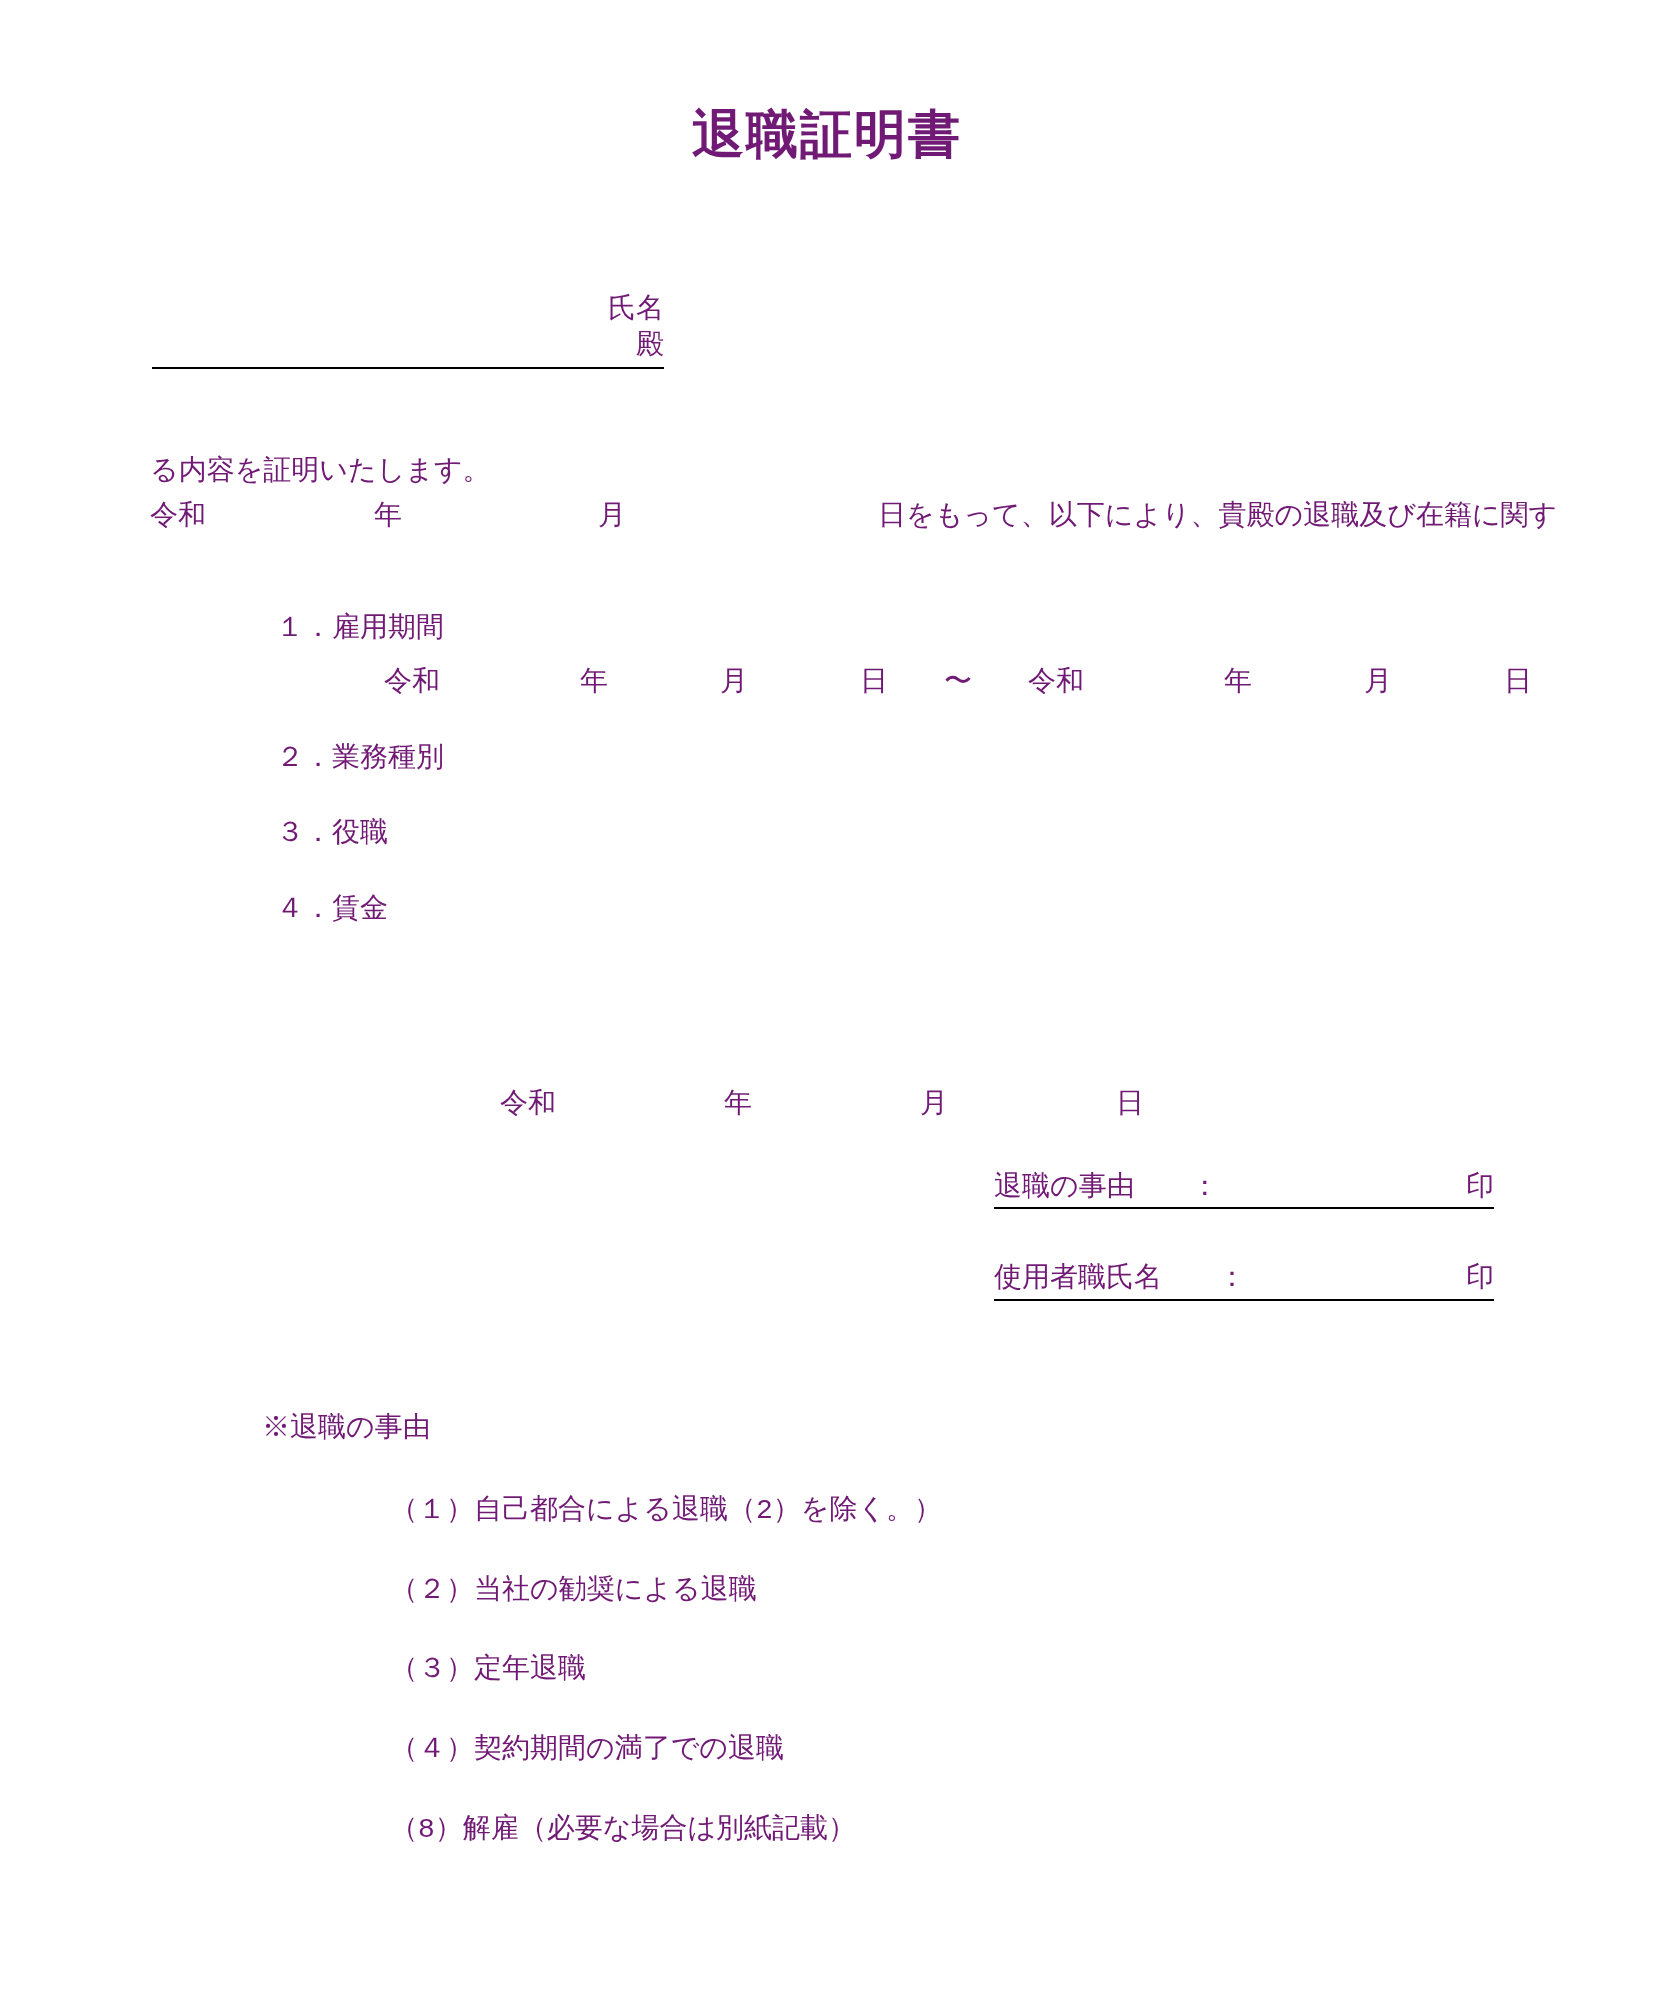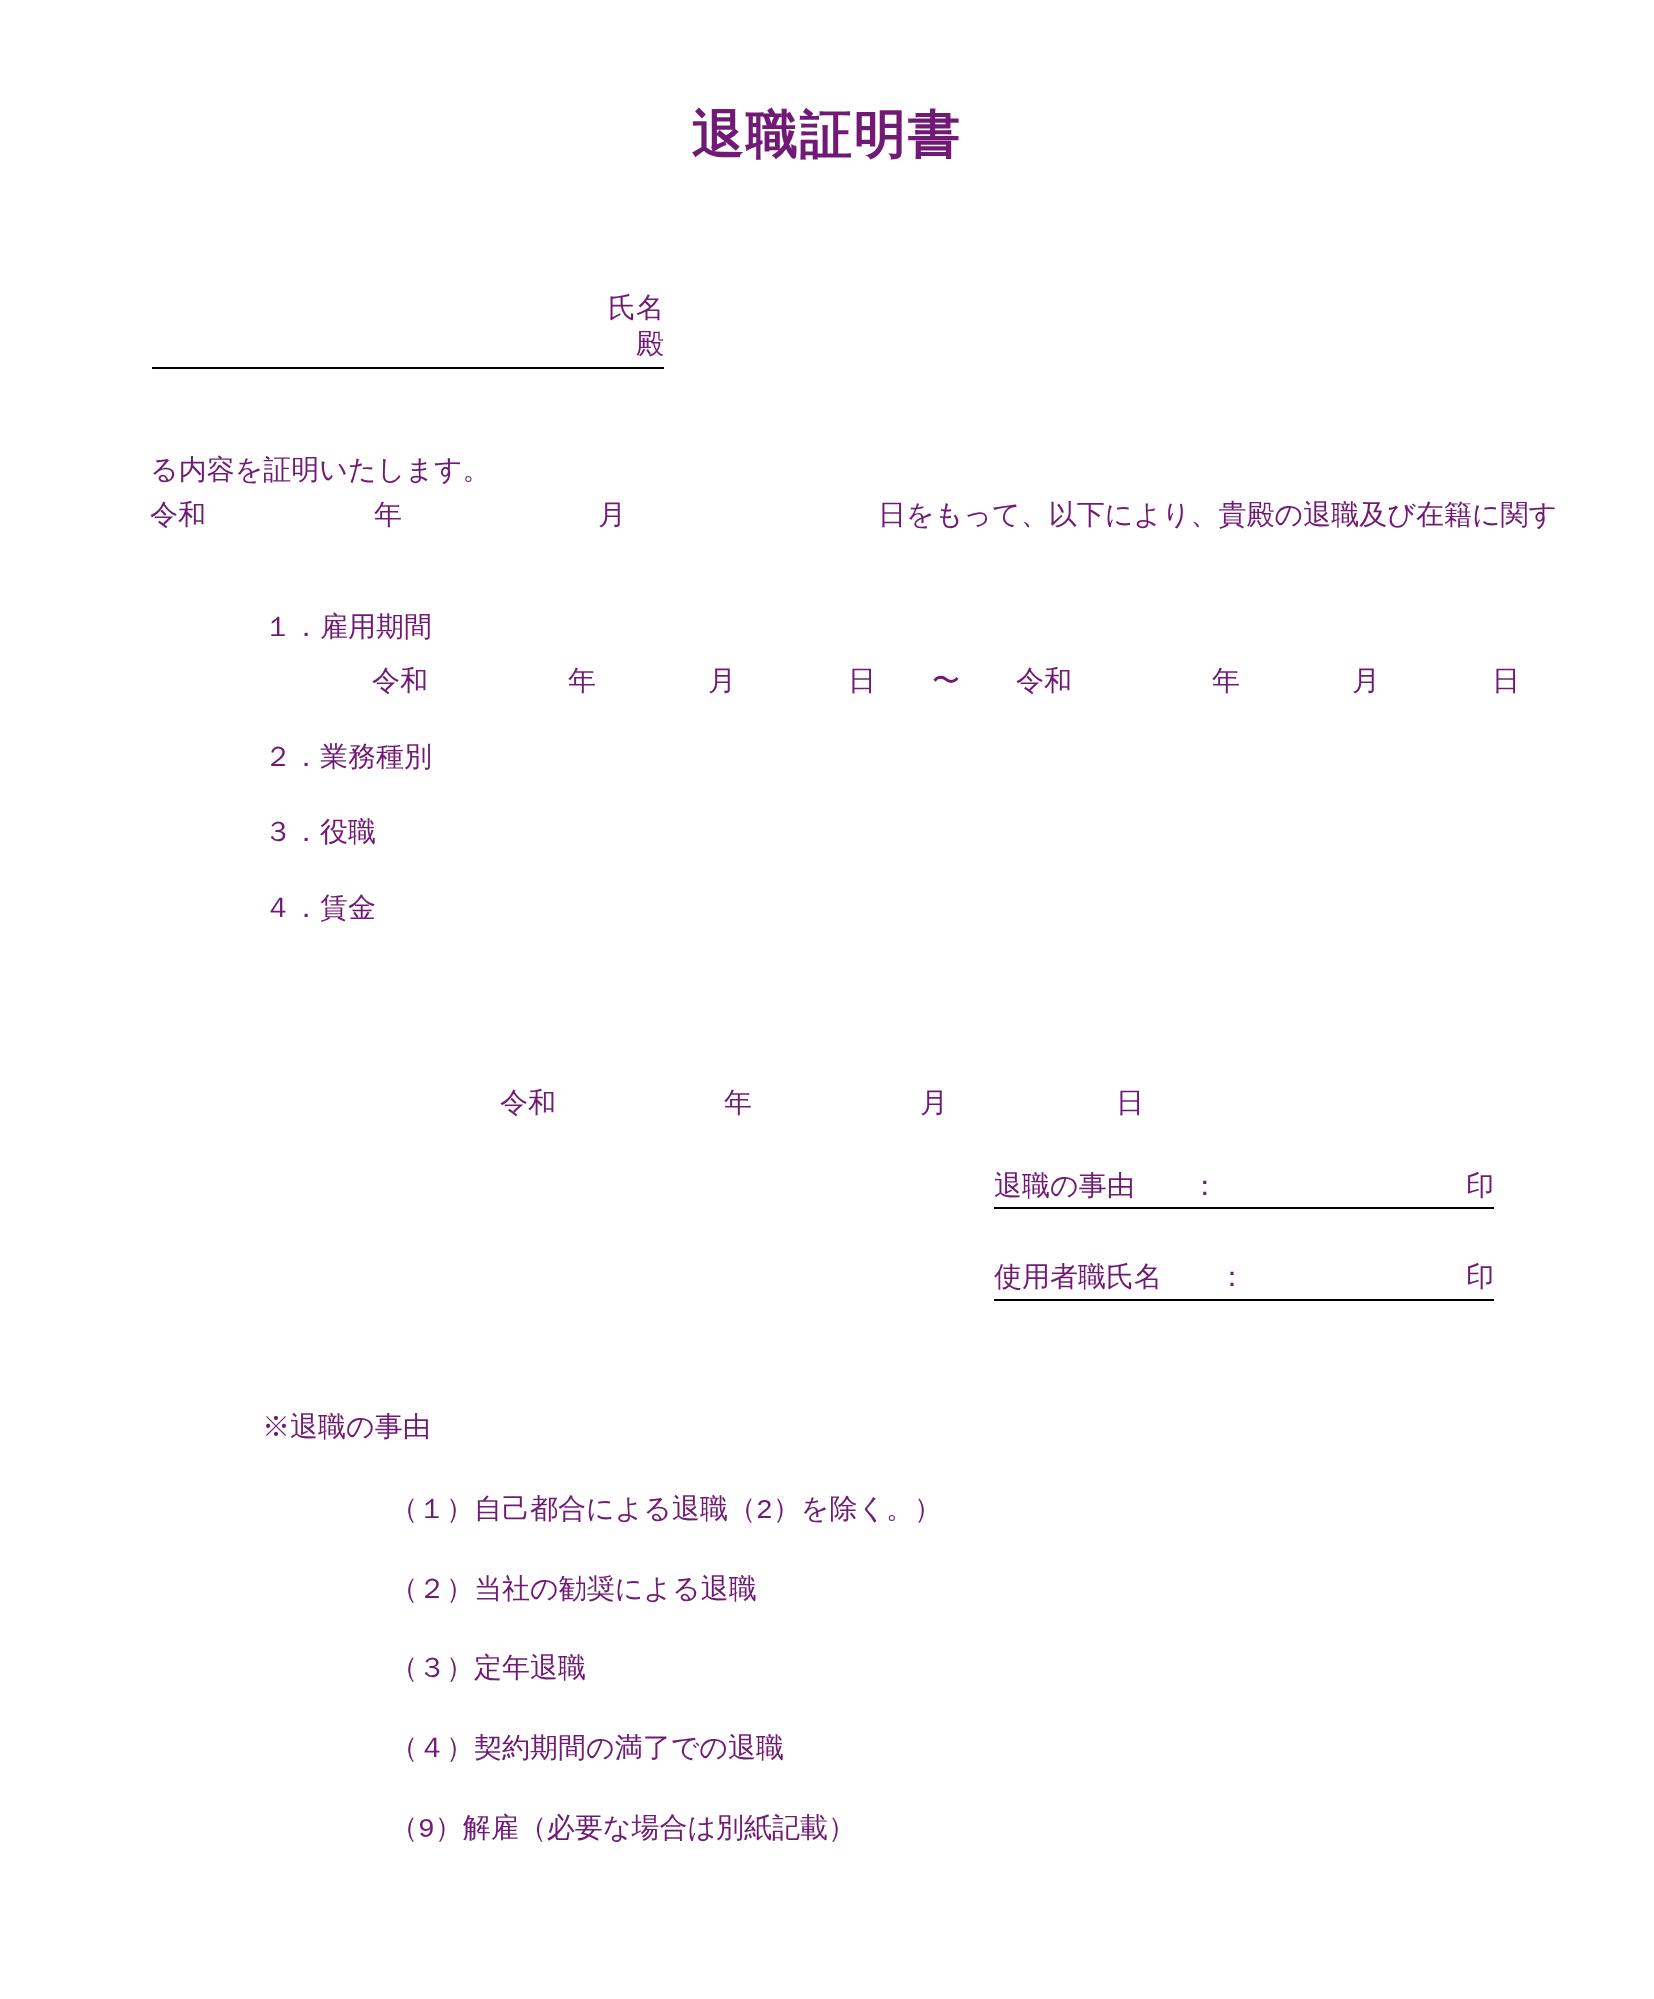--- a/index.html
+++ b/index.html
@@ -61,21 +61,21 @@
     width: 1350px;
     font-size: 28px;
     line-height: 1.62;
   }
   .intro-line { white-space: pre; }
 
   
   .items {
     position: absolute;
     top: 608px;
-    left: 264px;
+    left: 276px;
     width: 1250px;
     font-size: 28px;
     line-height: 1.35;
   }
   .item { margin-bottom: 38px; }
   .item-heading { white-space: pre; }
   .item-sub {
     margin-top: 16px;
     margin-left: 108px;
     white-space: pre;
@@ -187,16 +187,16 @@
 
   </div>
 
   <div class="reasons">
     <div class="reasons-heading">※退職の事由</div>
 
     <div class="reason-item">（１）自己都合による退職（2）を除く。）</div>
     <div class="reason-item">（２）当社の勧奨による退職</div>
     <div class="reason-item">（３）定年退職</div>
     <div class="reason-item">（４）契約期間の満了での退職</div>
-    <div class="reason-item">（9）解雇（必要な場合は別紙記載）</div>
+    <div class="reason-item">（8）解雇（必要な場合は別紙記載）</div>
   </div>
 
 </div>
 
 </body></html>

